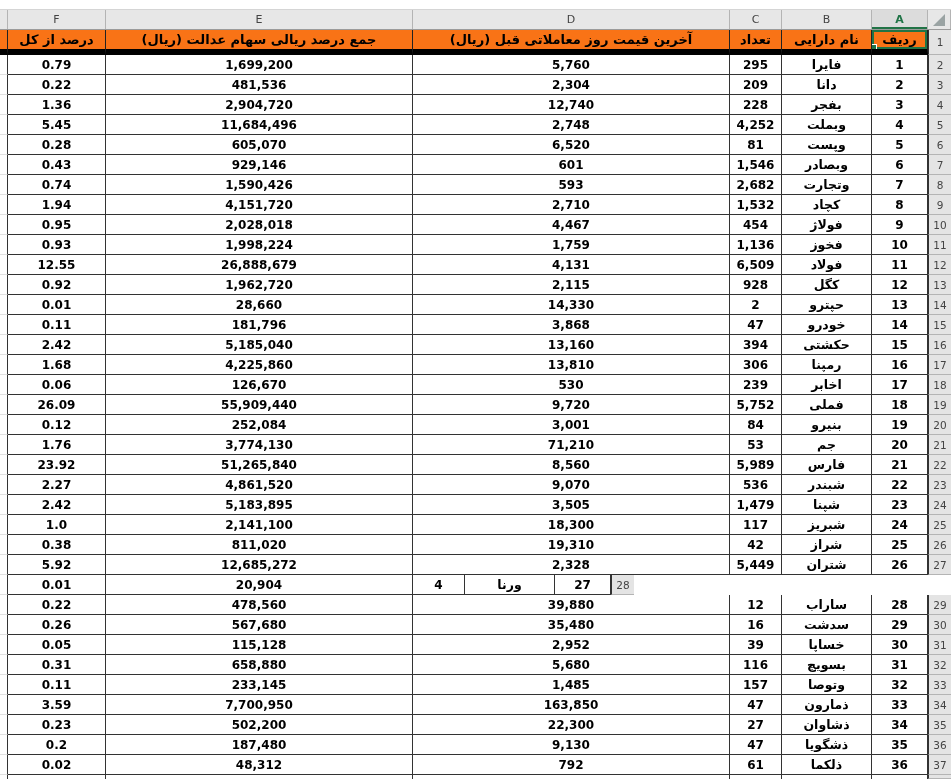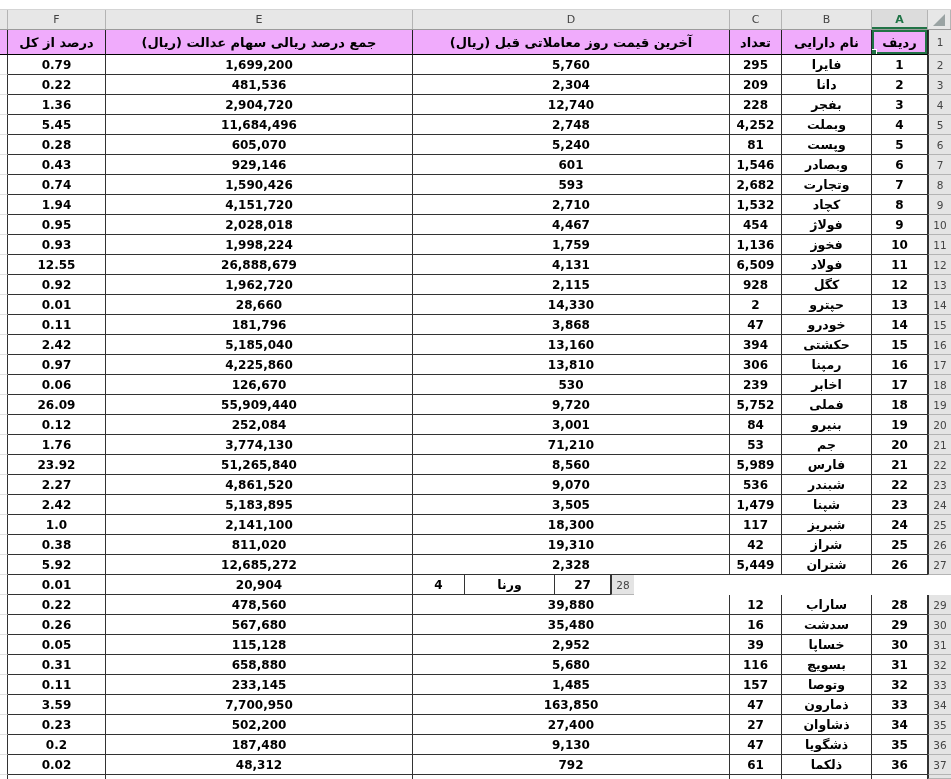--- a/index.html
+++ b/index.html
@@ -14,21 +14,21 @@
   .w-c{width:52px;} .w-b{width:90px;} .w-a{width:56px;} .w-g{width:23px;}
   
   .letters{height:20px;background:#e7e7e7;border-bottom:1px solid #9b9b9b;}
   .letters .cell{border-right:1px solid #b4b4b4;color:#444;font-size:11px;background:#e7e7e7;}
   .letters .sel-col{background:#dcdcdc;color:#1f7346;font-weight:bold;
                     box-shadow:inset 0 -2px 0 #217346;}
   .corner{background:#e7e7e7;position:relative;border-right:none;}
   .corner .tri{width:0;height:0;border-bottom:12px solid #9aa3a3;border-left:12px solid transparent;}
   
   .hdr{height:25px;}
-  .hdr .cell{background:#f0abfc;border-right:1px solid #222;border-bottom:1px solid #000000;
+  .hdr .cell{background:#f97316;border-right:1px solid #222;border-bottom:6px solid #000000;
              font-weight:bold;font-size:13px;color:#000;direction:rtl;}
   .hdr .gut{background:#e4e4e4;}
   .hdr .sliver{border-left:none;}
   .sel-cell{position:relative;box-shadow:inset 0 0 0 2px #217346;}
   .sel-cell .handle{position:absolute;left:-1px;bottom:-1px;width:6px;height:6px;
                     background:#217346;border:1px solid #fff;box-sizing:border-box;}
   
   .drow{height:20px;}
   .drow .cell{background:#fff;border-right:1px solid #333;border-bottom:1px solid #333;
               font-weight:bold;font-size:12px;color:#000;}
@@ -112,21 +112,21 @@
         <div class="cell w-d">2,748</div>
         <div class="cell w-c">4,252</div>
         <div class="cell w-b name">وبملت</div>
         <div class="cell w-a">4</div>
         <div class="cell w-g gut">5</div>
       </div>
       <div class="row drow">
         <div class="cell w-sliver sliver"></div>
         <div class="cell w-f">0.28</div>
         <div class="cell w-e">605,070</div>
-        <div class="cell w-d">5,240</div>
+        <div class="cell w-d">6,520</div>
         <div class="cell w-c">81</div>
         <div class="cell w-b name">وپست</div>
         <div class="cell w-a">5</div>
         <div class="cell w-g gut">6</div>
       </div>
       <div class="row drow">
         <div class="cell w-sliver sliver"></div>
         <div class="cell w-f">0.43</div>
         <div class="cell w-e">929,146</div>
         <div class="cell w-d">601</div>
@@ -220,21 +220,21 @@
         <div class="cell w-f">2.42</div>
         <div class="cell w-e">5,185,040</div>
         <div class="cell w-d">13,160</div>
         <div class="cell w-c">394</div>
         <div class="cell w-b name">حکشتی</div>
         <div class="cell w-a">15</div>
         <div class="cell w-g gut">16</div>
       </div>
       <div class="row drow">
         <div class="cell w-sliver sliver"></div>
-        <div class="cell w-f">0.97</div>
+        <div class="cell w-f">1.68</div>
         <div class="cell w-e">4,225,860</div>
         <div class="cell w-d">13,810</div>
         <div class="cell w-c">306</div>
         <div class="cell w-b name">رمپنا</div>
         <div class="cell w-a">16</div>
         <div class="cell w-g gut">17</div>
       </div>
       <div class="row drow">
         <div class="cell w-sliver sliver"></div>
         <div class="cell w-f">0.06</div>
@@ -401,21 +401,21 @@
         <div class="cell w-d">163,850</div>
         <div class="cell w-c">47</div>
         <div class="cell w-b name">ذمارون</div>
         <div class="cell w-a">33</div>
         <div class="cell w-g gut">34</div>
       </div>
       <div class="row drow">
         <div class="cell w-sliver sliver"></div>
         <div class="cell w-f">0.23</div>
         <div class="cell w-e">502,200</div>
-        <div class="cell w-d">27,400</div>
+        <div class="cell w-d">22,300</div>
         <div class="cell w-c">27</div>
         <div class="cell w-b name">ذشاوان</div>
         <div class="cell w-a">34</div>
         <div class="cell w-g gut">35</div>
       </div>
       <div class="row drow">
         <div class="cell w-sliver sliver"></div>
         <div class="cell w-f">0.2</div>
         <div class="cell w-e">187,480</div>
         <div class="cell w-d">9,130</div>

